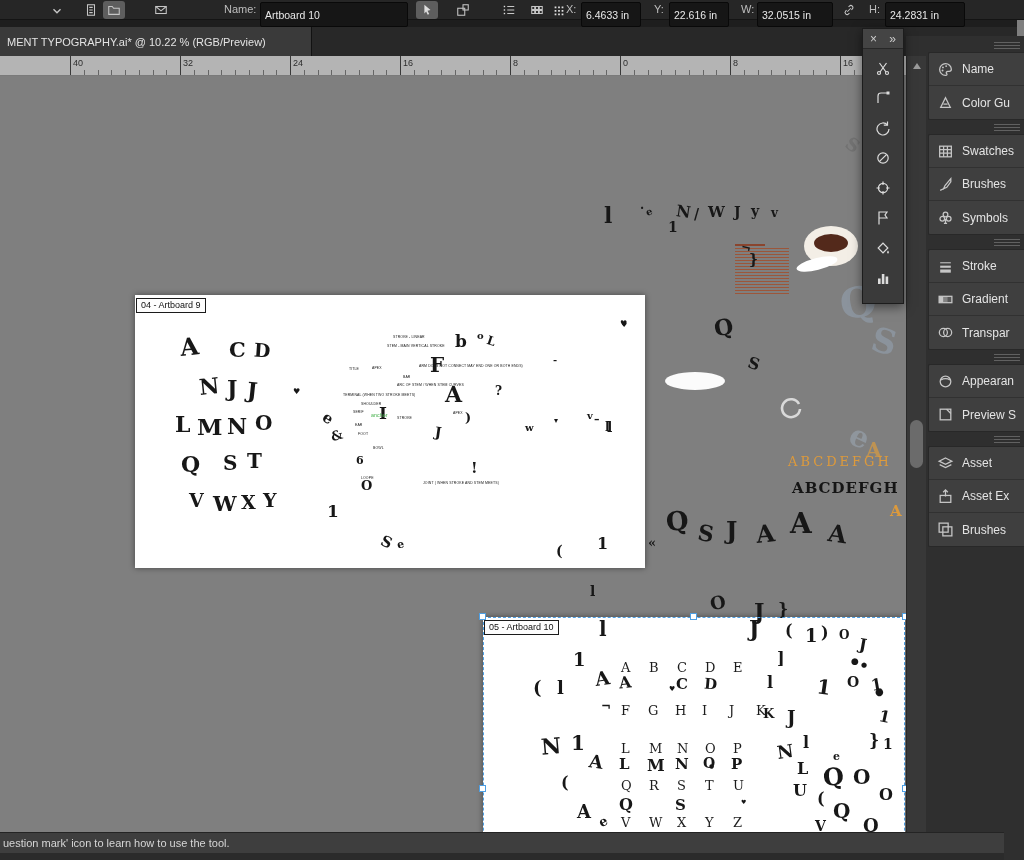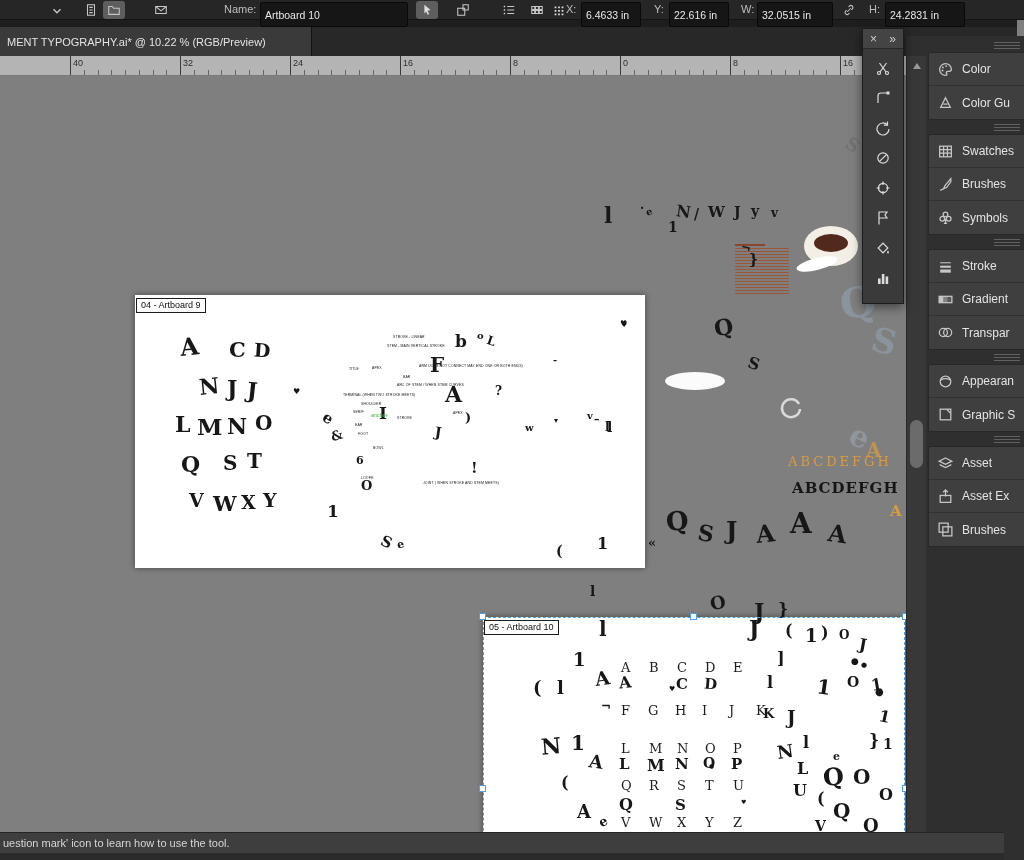--- a/index.html
+++ b/index.html
@@ -511,21 +511,21 @@
       <div class="dock-group">
         <div class="dock-item">
           <span class="dock-icon">
             <svg viewBox="0 0 16 16">
               <path d="M8 2.5 a5.5 5.5 0 1 0 0 11 c1.5 0 1.8 -1 1 -1.8 c-.8 -.8 0 -2 1.2 -2 h1.3 a2 2 0 0 0 2 -2 A5.5 5.5 0 0 0 8 2.5 Z"></path>
               <circle cx="5.6" cy="6" r=".9" class="f"></circle>
               <circle cx="8.6" cy="4.8" r=".9" class="f"></circle>
               <circle cx="5.2" cy="9" r=".9" class="f"></circle>
             </svg>
           </span>
-          <span class="dock-label">Color</span>
+          <span class="dock-label">Name</span>
         </div>
         <div class="dock-item">
           <span class="dock-icon">
             <svg viewBox="0 0 16 16">
               <path d="M3.5 12.5 L8 3.5 L12.5 12.5 Z"></path>
               <path d="M6 9.5 h4"></path>
             </svg>
           </span>
           <span class="dock-label">Color Gu</span>
         </div>
@@ -606,21 +606,21 @@
           </span>
           <span class="dock-label">Appearan</span>
         </div>
         <div class="dock-item">
           <span class="dock-icon">
             <svg viewBox="0 0 16 16">
               <rect x="3" y="3" width="10" height="10"></rect>
               <path d="M13 7 L9 3"></path>
             </svg>
           </span>
-          <span class="dock-label">Graphic S</span>
+          <span class="dock-label">Preview S</span>
         </div>
       </div>
       <div class="grip"></div>
       <div class="dock-group">
         <div class="dock-item">
           <span class="dock-icon">
             <svg viewBox="0 0 16 16">
               <path d="M8 2.8 L14 5.8 L8 8.8 L2 5.8 Z"></path>
               <path d="M2.5 9 L8 11.8 L13.5 9"></path>
             </svg>

